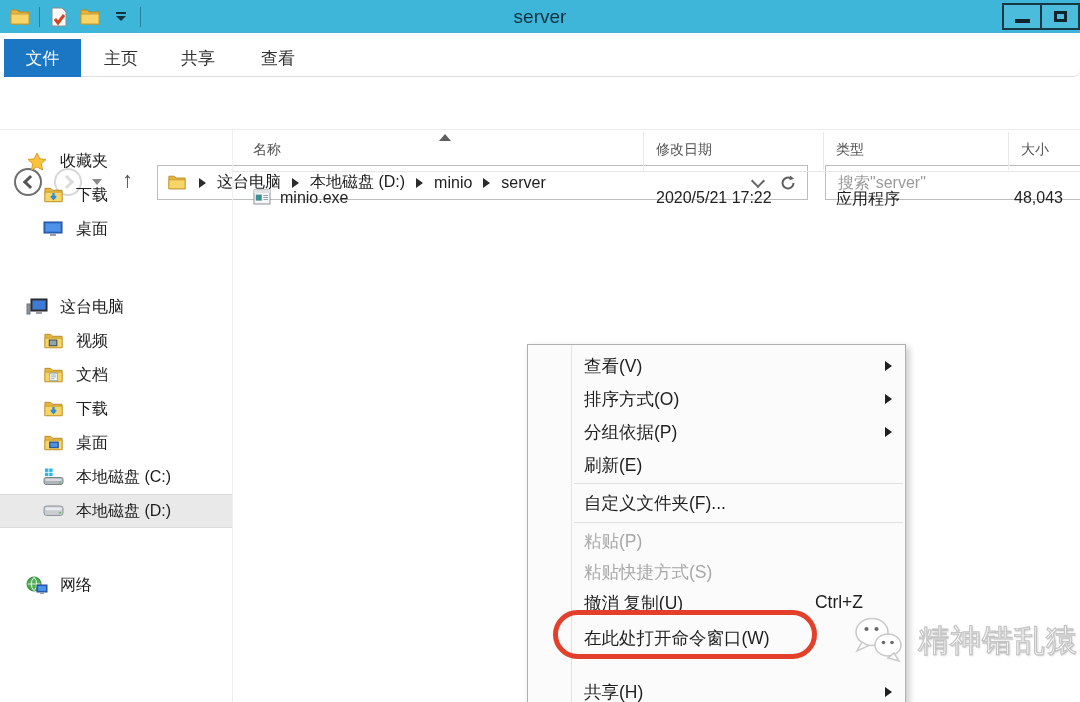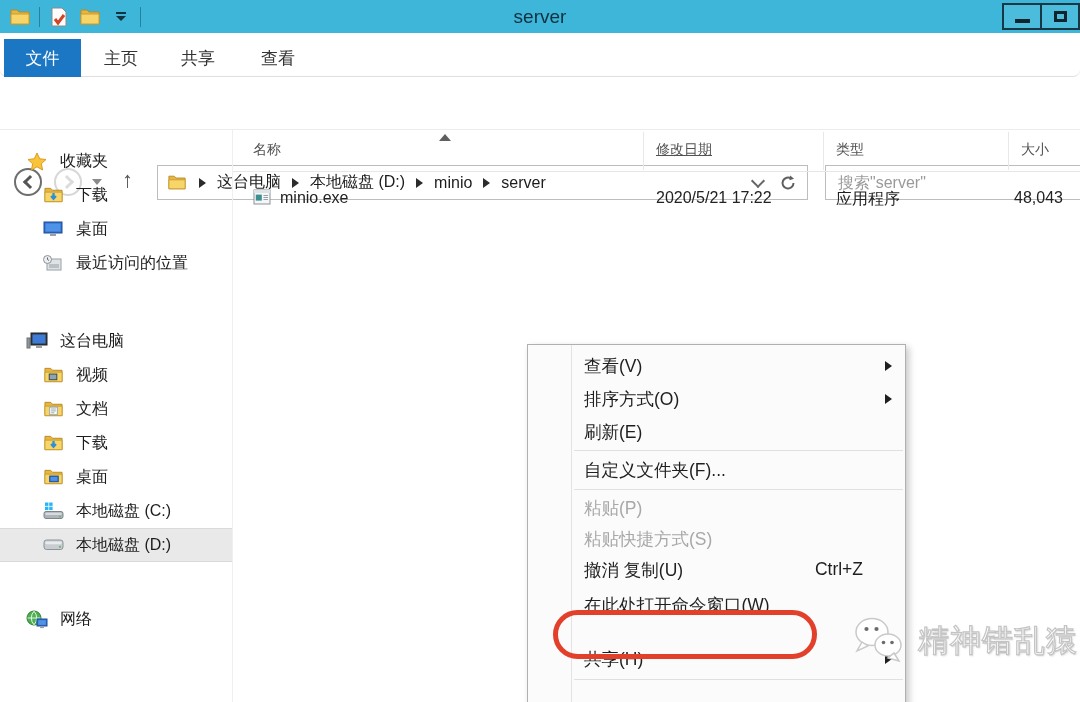--- a/index.html
+++ b/index.html
@@ -52,21 +52,21 @@
   .indent1 { padding-left:42px; }
   .side-row.selected { background:#e9e9e9; border-top:1px solid #dadada; border-bottom:1px solid #dadada; }
   .gap-sm { height:14px; } .gap-lg { height:44px; } .gap-net { height:40px; }
 
   .ic { display:inline-flex; width:22px; height:18px; align-items:center; justify-content:center; flex:none; }
 
   
   .content { position:absolute; left:232px; top:0; width:848px; height:572px; border-left:1px solid #efefef; }
   .colhead { position:absolute; top:0; left:0; width:848px; height:42px; border-bottom:1px solid #e6e6e6; font-size:14px; color:#525252; }
   .colhead .h { position:absolute; top:11px; }
-  .h-name { left:20px; } .h-date { left:423px;text-decoration:underline; } .h-type { left:603px; } .h-size { left:788px; }
+  .h-name { left:20px; } .h-date { left:423px; } .h-type { left:603px; } .h-size { left:788px; }
   .colsep { position:absolute; top:2px; width:1px; height:38px; background:#e8e8e8; }
   .cs1 { left:410px; } .cs2 { left:590px; } .cs3 { left:775px; }
   .sort-tri { position:absolute; left:206px; top:4px; width:0; height:0; border-left:6px solid transparent; border-right:6px solid transparent; border-bottom:7px solid #5f5f5f; }
   .filerow { position:absolute; top:54px; left:0; width:848px; height:30px; font-size:16px; color:#222; }
   .filerow .cell { position:absolute; top:5px; }
   .f-icon { left:20px; top:4px; } .f-name { left:47px; } .f-date { left:423px; } .f-type { left:603px; }
   .f-size { left:700px; width:130px; text-align:right; }
 
   
   .ctxmenu { position:absolute; left:527px; top:344px; width:379px; height:380px; background:#fbfbfb; border:1px solid #b0b0b0; box-shadow:3px 3px 7px rgba(0,0,0,.22); padding-top:4px; z-index:10; }
@@ -197,31 +197,20 @@
     <div class="side-row indent1">
       <span class="ic">
         <svg width="20" height="16" viewBox="0 0 20 16">
             <rect x="1" y="1" width="18" height="11" fill="#2f6fd0" stroke="#1e4c93"></rect>
             <rect x="2.5" y="2.5" width="15" height="8" fill="#4f93e8"></rect>
             <rect x="7" y="13" width="6" height="2" fill="#9aa0a6"></rect>
           </svg>
       </span>
       <span class="lbl">桌面</span>
     </div>
-    <div class="side-row indent1">
-      <span class="ic">
-        <svg width="20" height="17" viewBox="0 0 20 17">
-            <rect x="4" y="4" width="14" height="11" fill="#dfe3e6" stroke="#9aa0a6"></rect>
-            <rect x="6" y="9" width="10" height="4" fill="#b9c0c6"></rect>
-            <circle cx="4.5" cy="4.5" r="4" fill="#eceff1" stroke="#8c9196"></circle>
-            <path d="M4.5 2.5v2l1.5 1" stroke="#5f6368" fill="none"></path>
-          </svg>
-      </span>
-      <span class="lbl">最近访问的位置</span>
-    </div>
 
     <div class="gap-lg"></div>
     <div class="side-row indent0">
       <span class="ic">
         <svg width="22" height="18" viewBox="0 0 22 18">
             <rect x="1" y="6" width="3" height="10" fill="#8f969c" stroke="#6d7378"></rect>
             <rect x="5" y="1" width="16" height="12" fill="#35393d" stroke="#1f2326"></rect>
             <rect x="6.5" y="2.5" width="13" height="9" fill="#3e7bd6"></rect>
             <rect x="10" y="14" width="6" height="2" fill="#9aa0a6"></rect>
           </svg>
@@ -340,20 +329,24 @@
 </div>
 
 <div class="ctxmenu">
   <div class="gutterline"></div>
   <div class="mi">
       <span>查看(V)</span>
       <span class="sub"></span>
     </div>
   <div class="mi">
       <span>排序方式(O)</span>
+      <span class="sub"></span>
+    </div>
+  <div class="mi">
+      <span>分组依据(P)</span>
       <span class="sub"></span>
     </div>
   <div class="mi">
       <span>刷新(E)</span>
     </div>
   <div class="msep"></div>
   <div class="mi custom">
       <span>自定义文件夹(F)...</span>
     </div>
   <div class="msep"></div>

